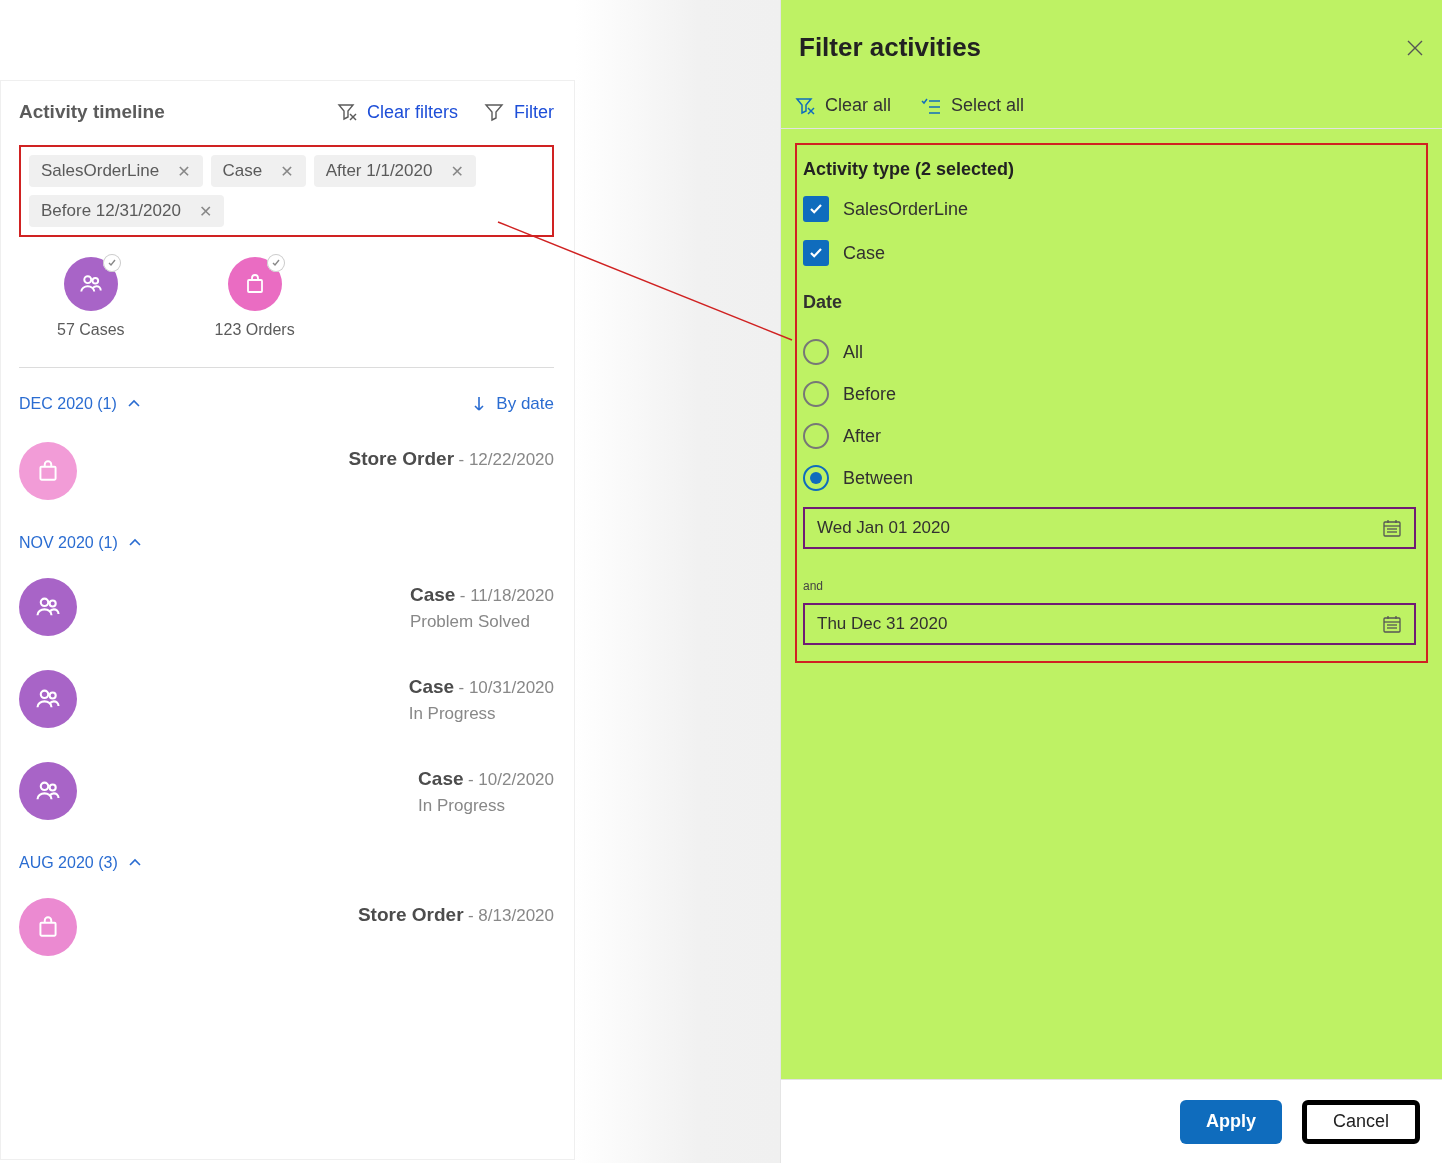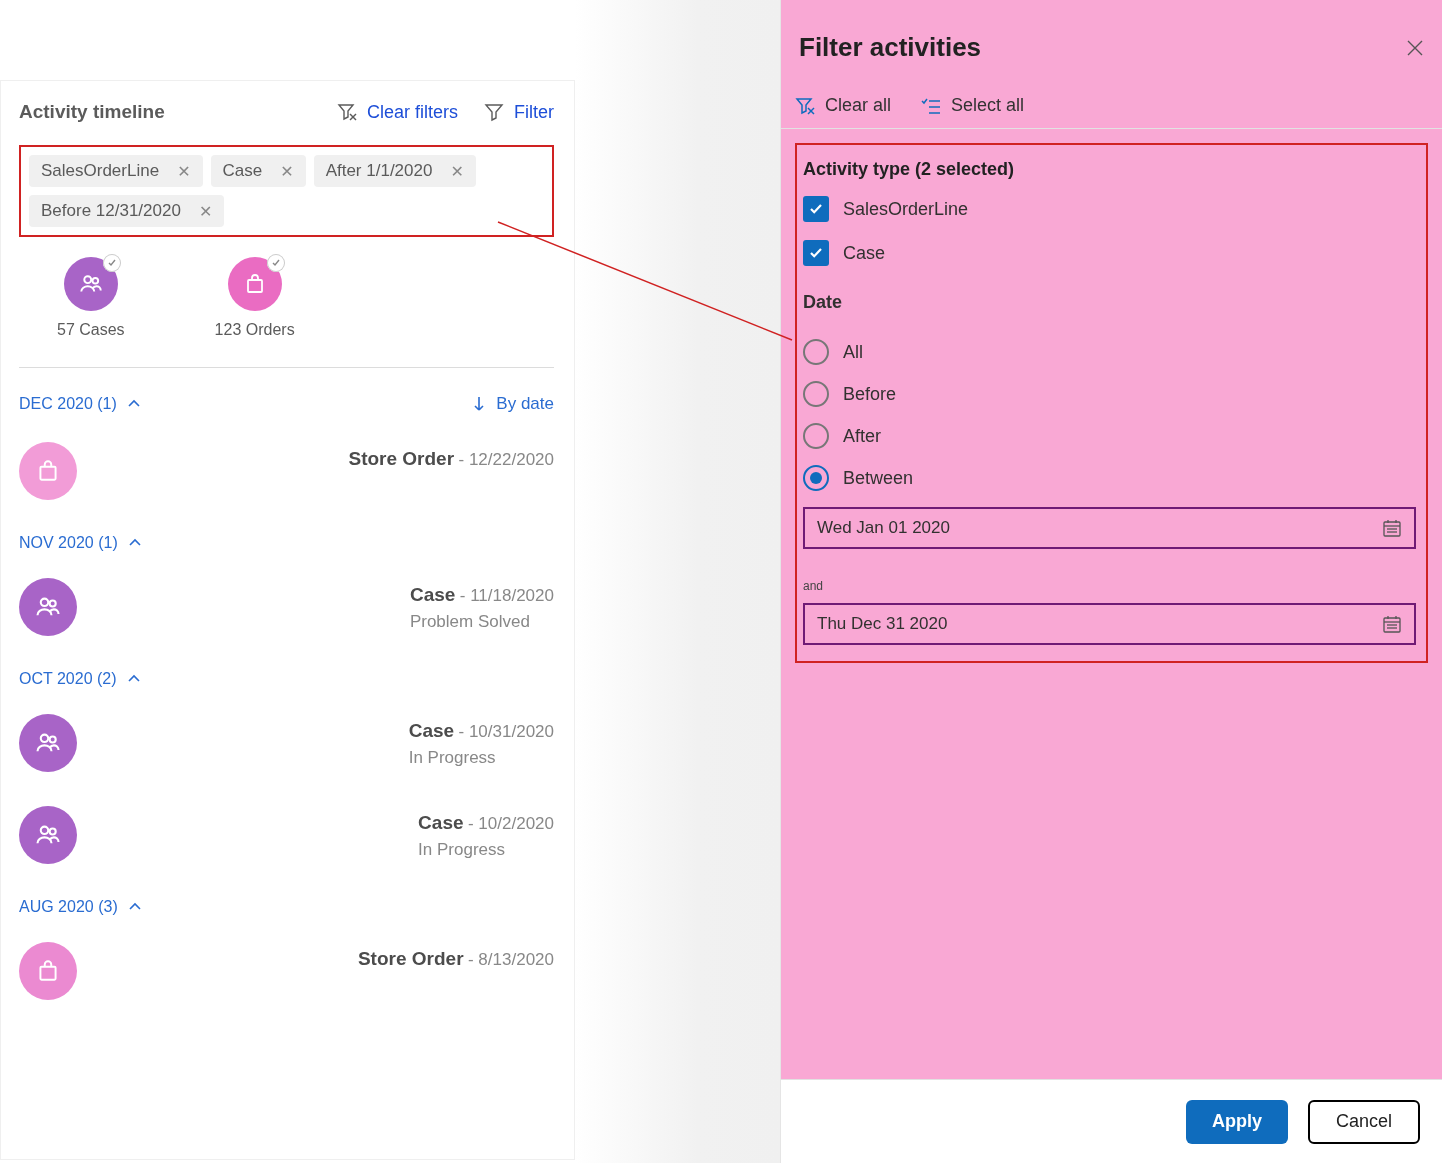--- a/index.html
+++ b/index.html
@@ -29,21 +29,21 @@
   width: 205px;
   height: 1163px;
   background: linear-gradient(to right, #ffffff, #f1f1f1 60%, #f0f0f0);
 }
 .right-panel {
   position: absolute;
   left: 780px;
   top: 0;
   width: 662px;
   height: 1163px;
-  background: #f9a8d4;
+  background: #bef264;
   border-left: 1px solid #e5e5e5;
 }
 .lp-header {
   display: flex;
   justify-content: space-between;
   align-items: center;
   margin-bottom: 22px;
 }
 .lp-title {
   font-size: 19px;
@@ -157,21 +157,21 @@
 }
 .and-label { font-size:12px; margin-top:30px; color:#444; }
 .rp-footer {
   position:absolute; bottom:0; left:0; right:0; height:84px;
   border-top:1px solid #e2e2e2; background:#fff;
   display:flex; justify-content:flex-end; align-items:center; gap:20px;
   padding:0 22px;
 }
 .btn { height:44px; padding:0 26px; font-size:18px; border-radius:6px; cursor:pointer; border:none; }
 .btn-primary { background:#0f6cbd; color:#fff; font-weight:600; }
-.btn-secondary { background:#fff; border:2px solid #000000; color:#222; }
+.btn-secondary { background:#fff; border:5px solid #000000; color:#222; }
 
 
 .annotation-line {
   position:absolute;
   pointer-events:none;
 }
 svg { display:block; }
 </style>
 </head>
 <body>
@@ -297,26 +297,20 @@
               <circle cx="16" cy="9" r="2.6"></circle>
               <path d="M3 19c0-3 3-5 6-5s6 2 6 5"></path>
               <path d="M13.5 16c.8-1.3 2-2 3.5-2 2 0 4 1.3 4 4"></path>
             </g>
           </svg>
         </div>
         <div class="tl-body">
           <div><span class="tl-title">Case</span> <span class="tl-date">- 11/18/2020</span></div>
           <div class="tl-sub">Problem Solved</div>
         </div>
-      </div>
-      <div class="group-head">
-        <span>OCT 2020 (2)</span> 
-        <svg width="14" height="14" viewBox="0 0 14 14">
-          <path d="M2 9l5-5 5 5" fill="none" stroke="#2a6cd1" stroke-width="1.6"></path>
-        </svg>
       </div>
       <div class="tl-item">
         <div class="tl-dot tl-dot-purple">
           <svg width="28" height="28" viewBox="0 0 24 24">
             <g fill="none" stroke="#fff" stroke-width="1.8">
               <circle cx="9" cy="8" r="3.2"></circle>
               <circle cx="16" cy="9" r="2.6"></circle>
               <path d="M3 19c0-3 3-5 6-5s6 2 6 5"></path>
               <path d="M13.5 16c.8-1.3 2-2 3.5-2 2 0 4 1.3 4 4"></path>
             </g>

